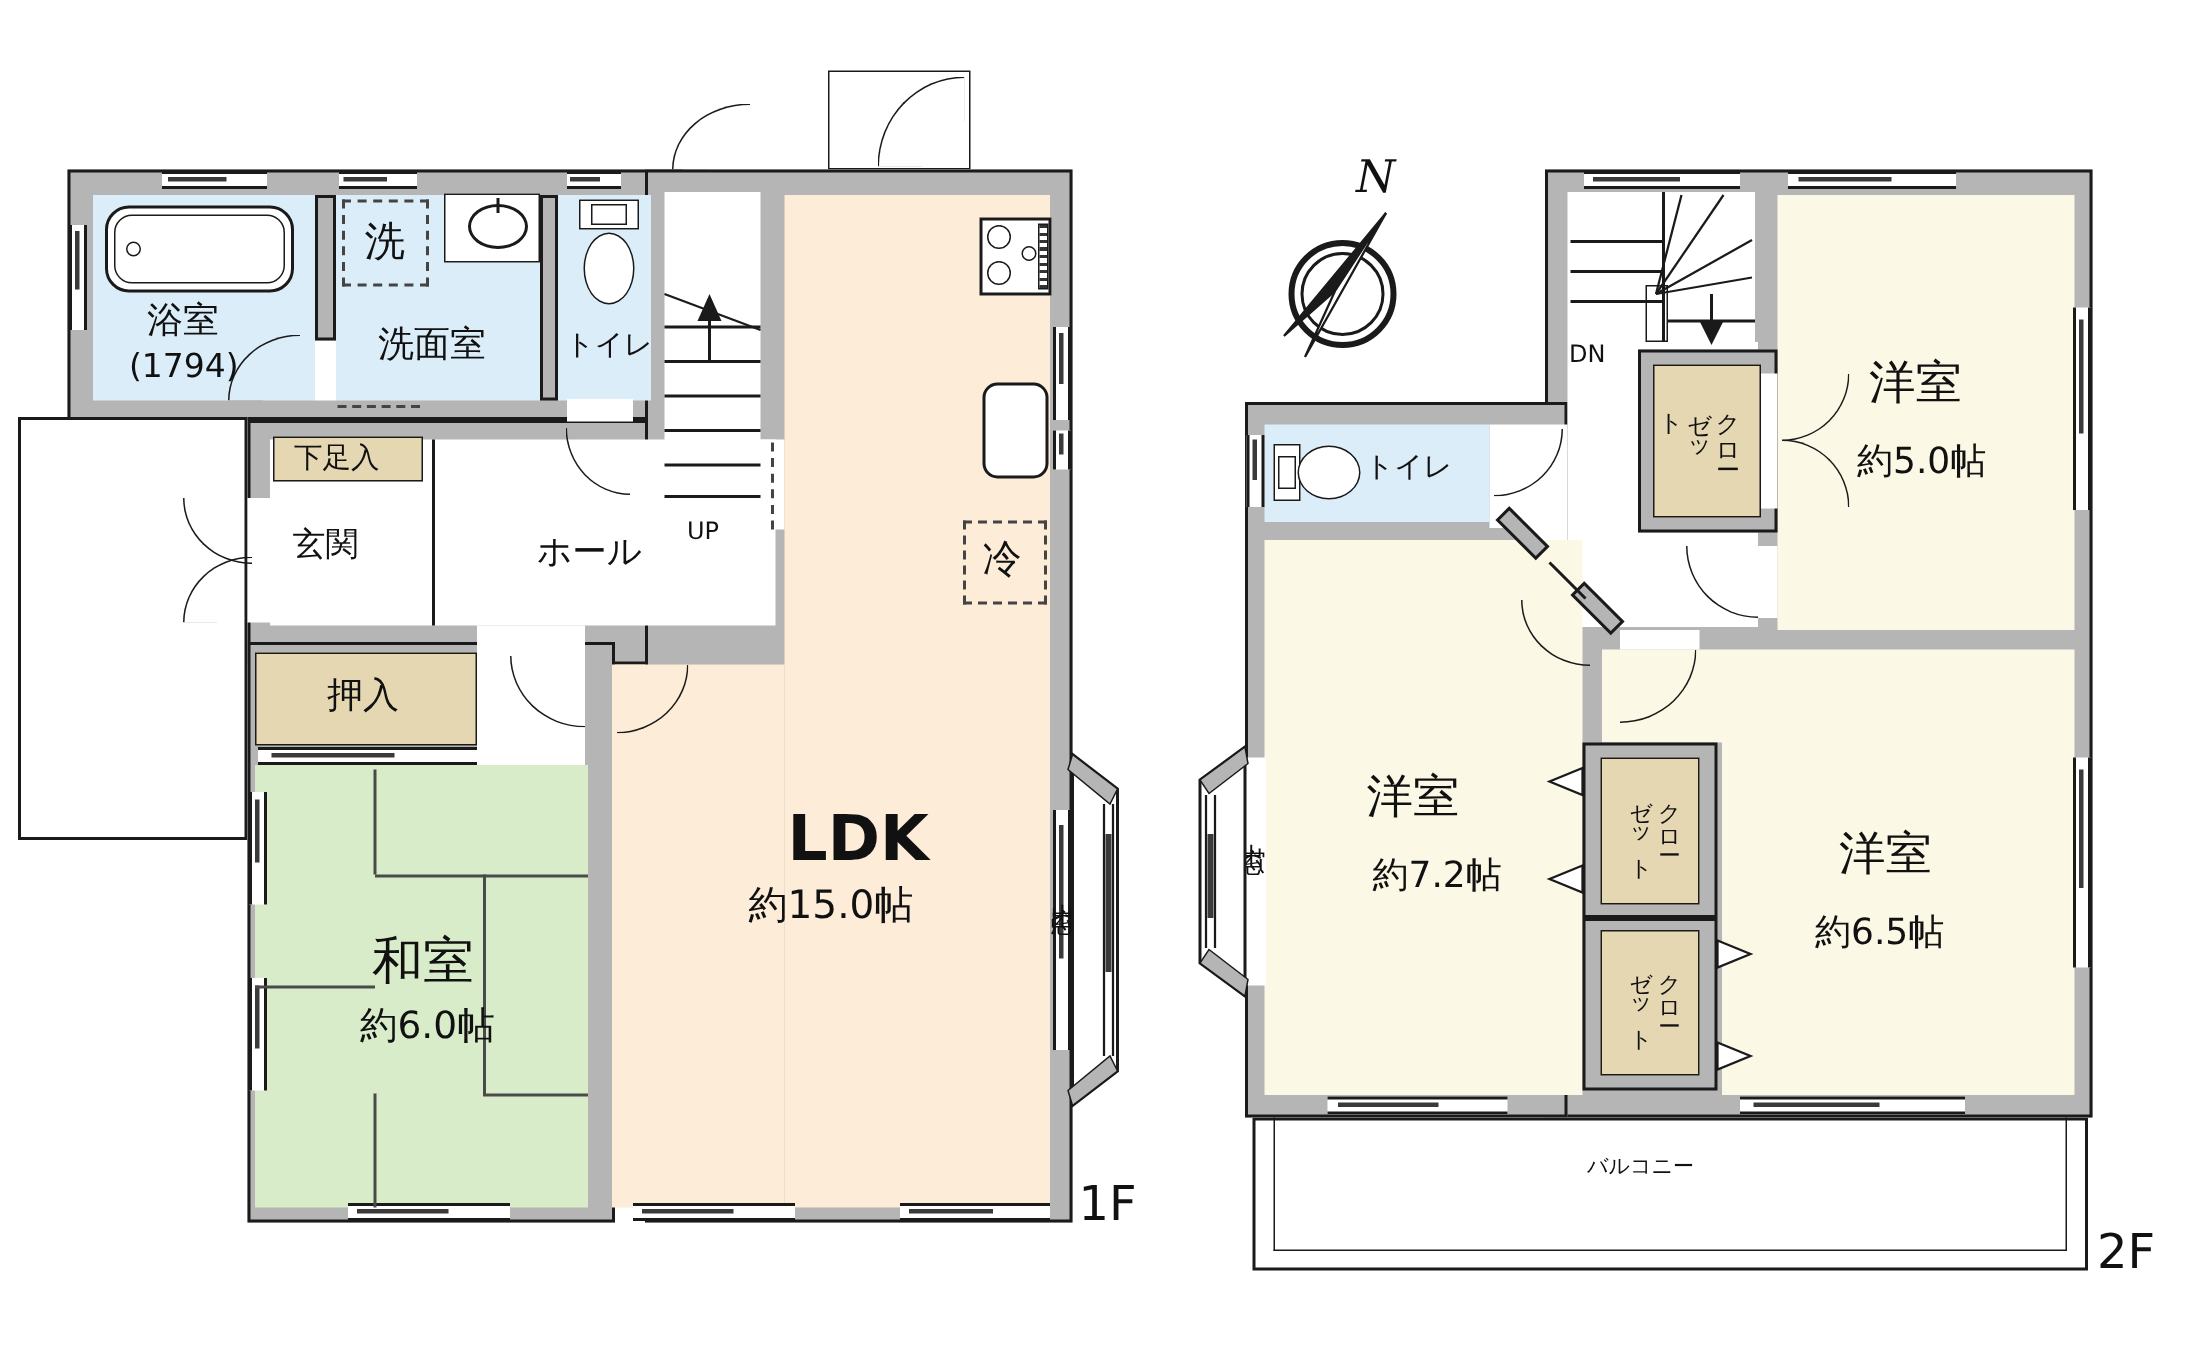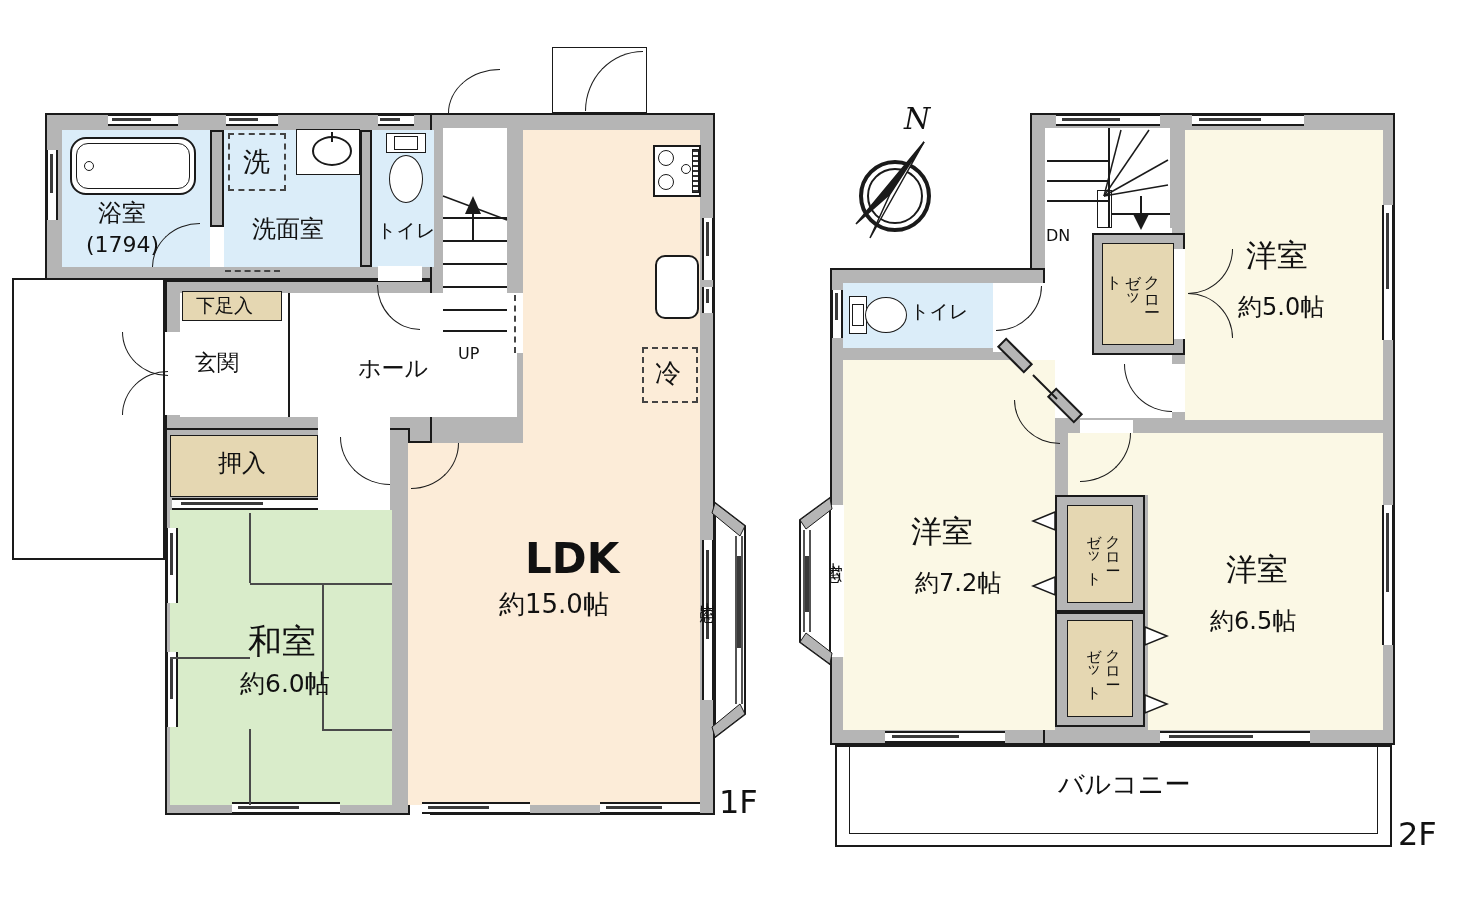--- a/index.html
+++ b/index.html
@@ -204,21 +204,21 @@
     <div class="lbl v" style="left:1116px;top:264px;width:46px;height:58px;font-size:16px;">クローゼット</div>
     <div class="lbl" style="left:1246px;top:238px;font-size:31px;">洋室</div>
     <div class="lbl" style="left:1238px;top:294px;font-size:24px;">約5.0帖</div>
     <div class="lbl" style="left:911px;top:514px;font-size:31px;">洋室</div>
     <div class="lbl" style="left:901px;top:570px;font-size:24px;margin-left:14px;">約7.2帖</div>
     <div class="lbl v" style="left:1078px;top:524px;width:44px;height:58px;font-size:15px;">クローゼット</div>
     <div class="lbl v" style="left:1078px;top:638px;width:44px;height:58px;font-size:15px;">クローゼット</div>
     <div class="lbl" style="left:1226px;top:552px;font-size:31px;">洋室</div>
     <div class="lbl" style="left:1210px;top:608px;font-size:24px;">約6.5帖</div>
     <div class="lbl v" style="left:824px;top:548px;width:20px;height:60px;font-size:18px;">出窓</div>
-    <div class="lbl" style="left:1058px;top:770px;font-size:26px;">バルコニー</div>
+    <div class="lbl" style="left:1058px;top:770px;font-size:14px;">バルコニー</div>
     <div class="lbl" style="left:1398px;top:816px;font-size:32px;">2F</div>
     <div class="lbl" style="left:904px;top:102px;font-size:30px;font-style:italic;font-family:'DejaVu Serif',serif;">N</div>
   </div>
 
   <svg class="overlay" width="1464" height="912" viewBox="0 0 1464 912">
 
     <polygon points="715,503 745,526 745,714 715,737" fill="#ffffff" stroke="#1a1a1a" stroke-width="2"></polygon>
     <polygon points="715,503 745,526 740,536 712,513" fill="#b5b5b5" stroke="#1a1a1a" stroke-width="1"></polygon>
     <polygon points="715,737 745,714 740,704 712,727" fill="#b5b5b5" stroke="#1a1a1a" stroke-width="1"></polygon>
     <line x1="736" y1="536" x2="736" y2="704" stroke="#1a1a1a" stroke-width="1.5"></line>

